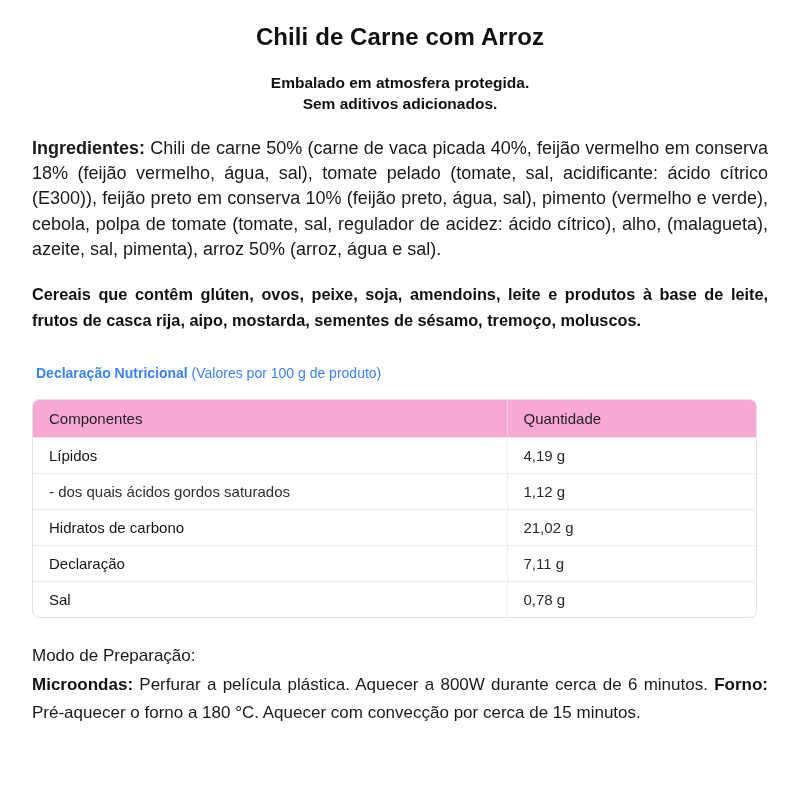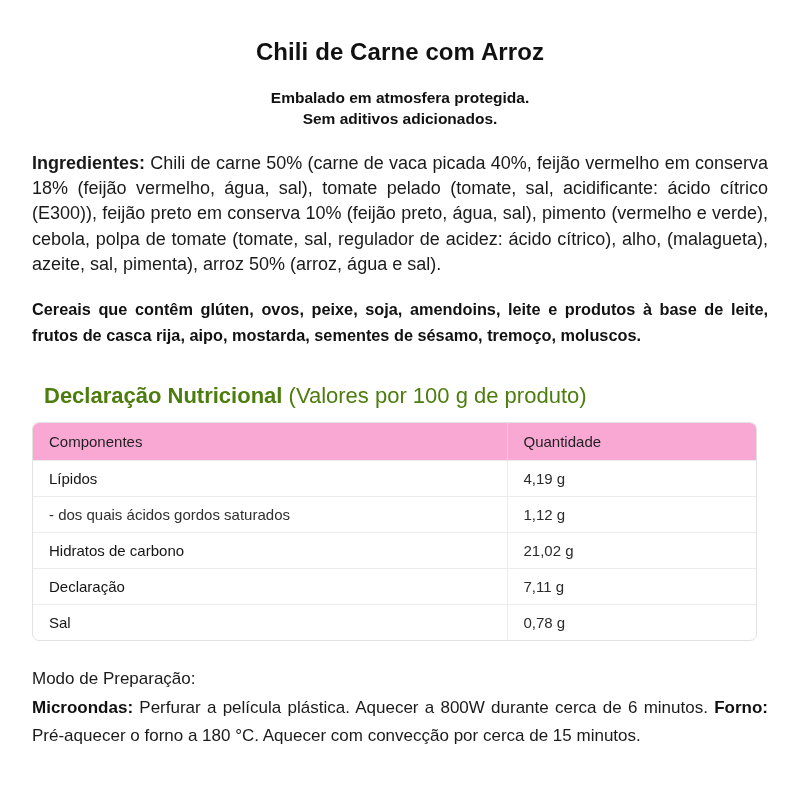--- a/index.html
+++ b/index.html
@@ -17,21 +17,21 @@
   .page {
     position: relative;
     width: 800px;
     height: 800px;
     box-sizing: border-box;
     padding: 0 32px;
   }
 
   
   .product-title {
-    margin: 16px;
+    margin: 1px;
     padding-top: 22px;
     text-align: center;
     font-size: 24px;
     font-weight: bold;
     letter-spacing: 0.1px;
     color: #111111;
   }
   .subtitle-block {
     margin-top: 21px;
     text-align: center;
@@ -65,25 +65,25 @@
     font-size: 16.3px;
     line-height: 25.5px;
     font-weight: bold;
     text-align: justify;
     text-justify: inter-word;
     color: #111111;
   }
 
   
   .nutrition-heading {
-    margin: 12px;
+    margin: 4px;
     padding-top: 23px;
-    font-size: 22px;
+    font-size: 14px;
     line-height: 26px;
-    color: #4d7c0f;
+    color: #3b82f6;
     font-weight: normal;
   }
   .nutrition-heading .strong {
     font-weight: bold;
   }
 
   
   .table-wrap {
     margin-top: 13px;
     width: 723px;

